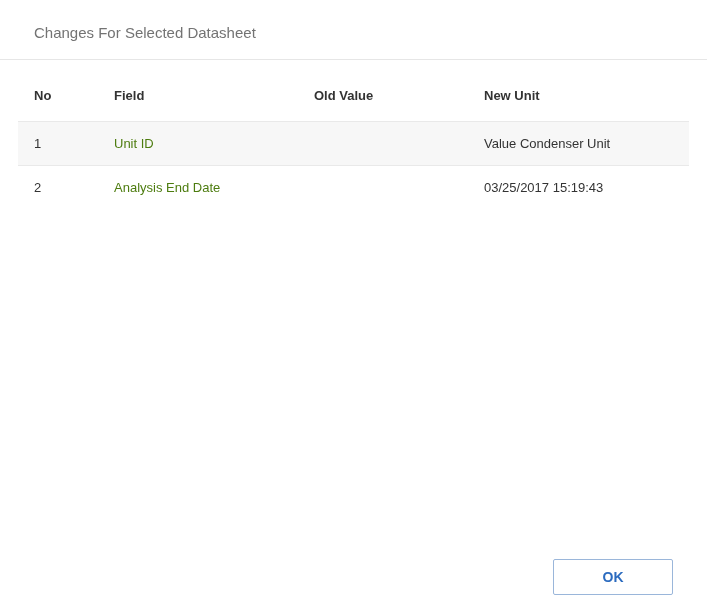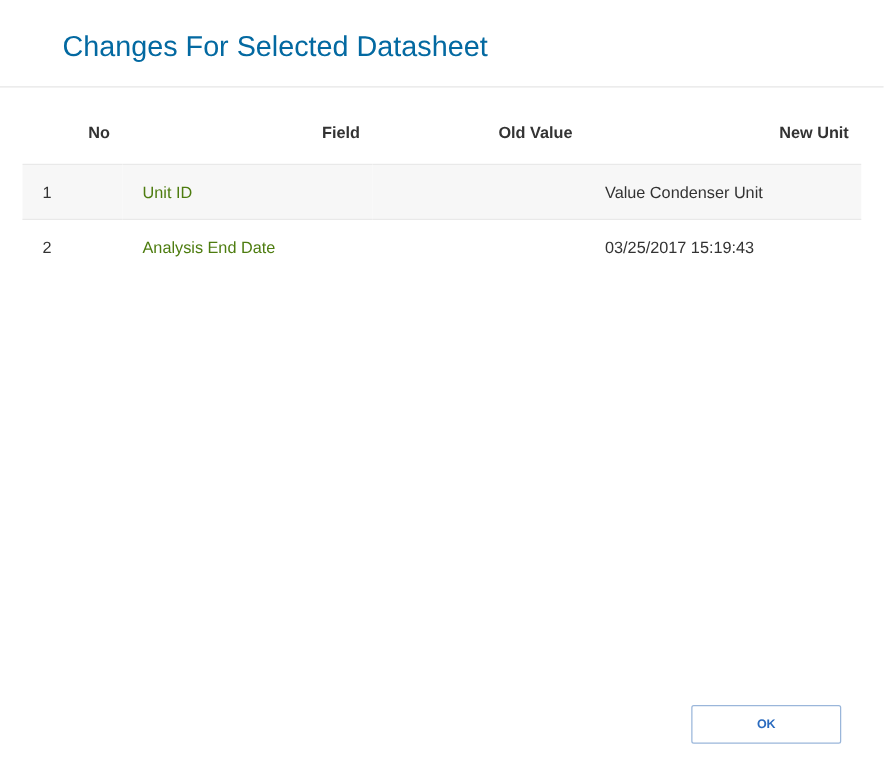--- a/index.html
+++ b/index.html
@@ -13,37 +13,36 @@
   .dialog {
     display: flex;
     flex-direction: column;
     height: 100%;
   }
   .header {
     padding: 24px 34px 18px 34px;
     border-bottom: 1px solid #e6e6e6;
   }
   .title {
-    font-size: 23px;
+    font-size: 15px;
     font-weight: 400;
-    color: #0369a1;
-    margin-left: 16px;
+    color: #737373;
   }
   .body {
     flex: 1;
     padding: 0 18px;
     overflow: auto;
   }
   table {
     width: 100%;
     border-collapse: collapse;
     font-size: 13px;
   }
   thead th {
-    text-align: right;
+    text-align: left;
     font-weight: 600;
     color: #333;
     padding: 28px 10px 18px 16px;
   }
   tbody td {
     padding: 14px 10px 14px 16px;
     color: #333;
   }
   tbody tr.alt td {
     background: #f7f7f7;
@@ -62,21 +61,21 @@
     padding: 14px 34px 14px 14px;
     text-align: right;
   }
   .ok-btn {
     min-width: 120px;
     padding: 9px 30px;
     background: #ffffff;
     color: #2b6bbf;
     border: 1px solid #9ab6da;
     border-radius: 2px;
-    font-size: 10px;
+    font-size: 14px;
     font-weight: 700;
     cursor: pointer;
   }
 </style>
 </head>
 <body>
 
 <div class="dialog">
 
   <div class="header">

